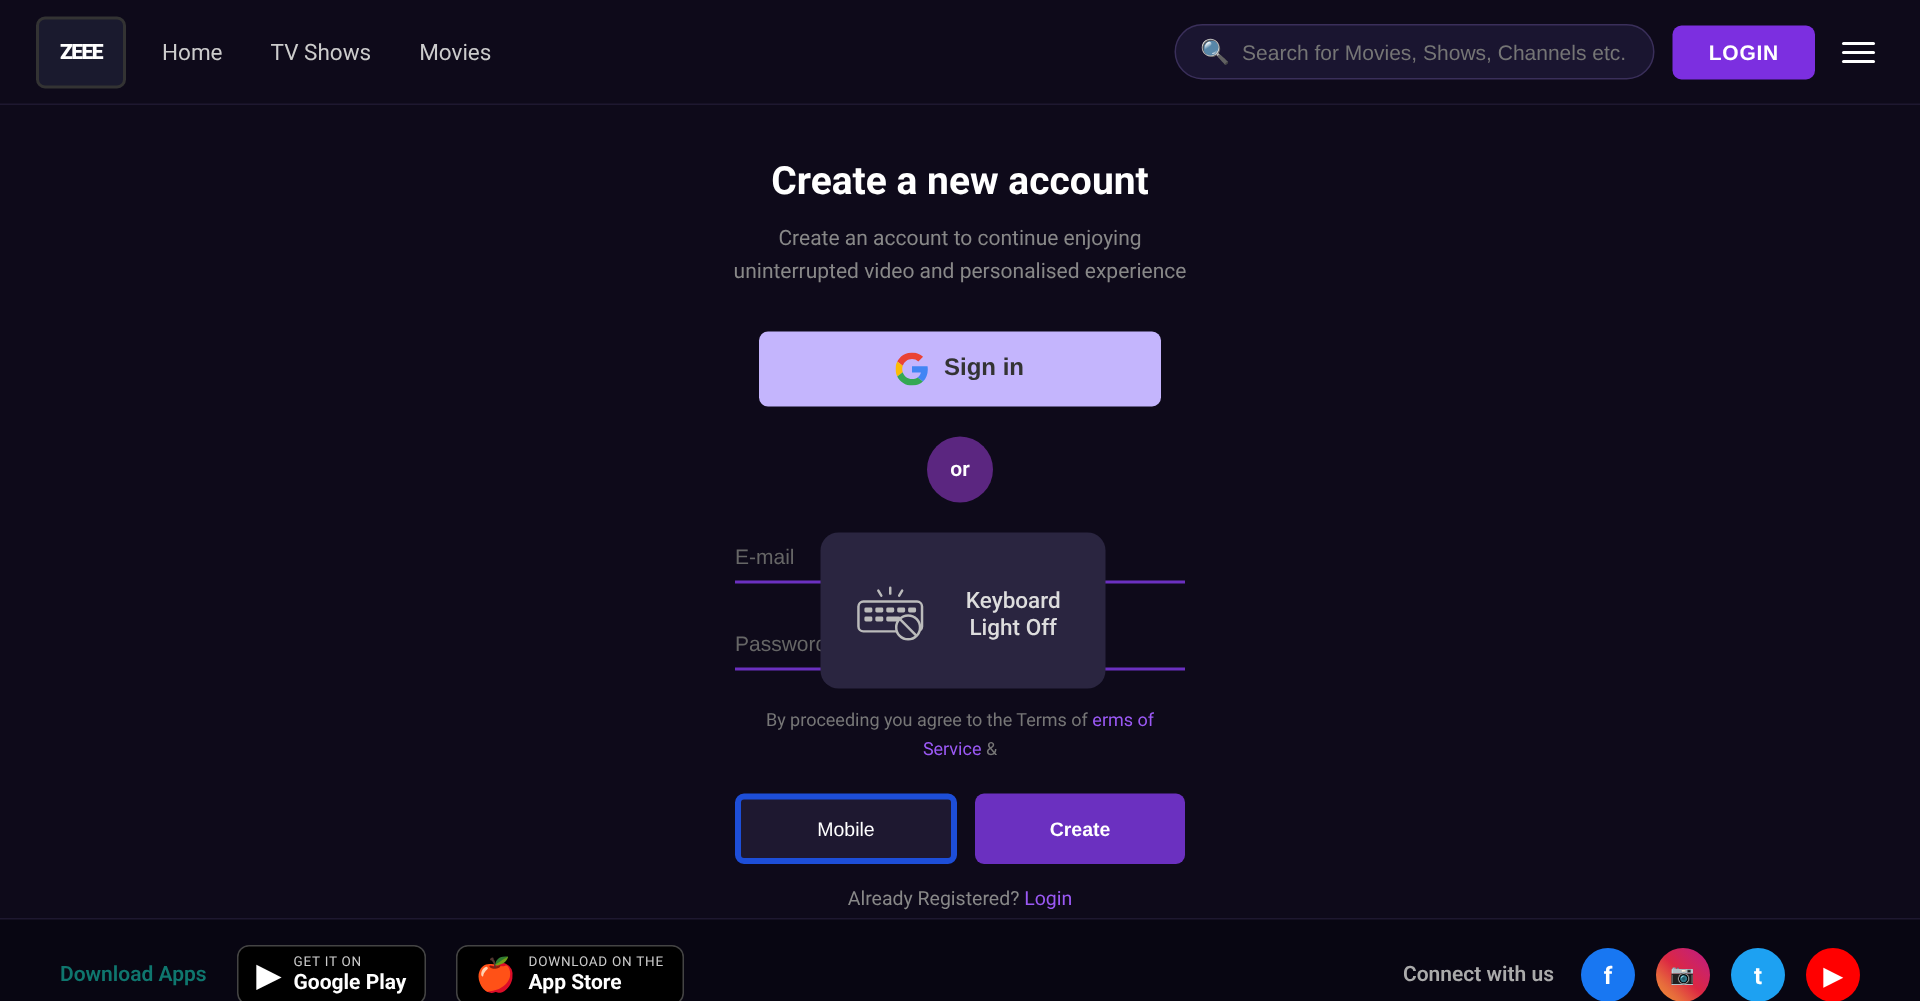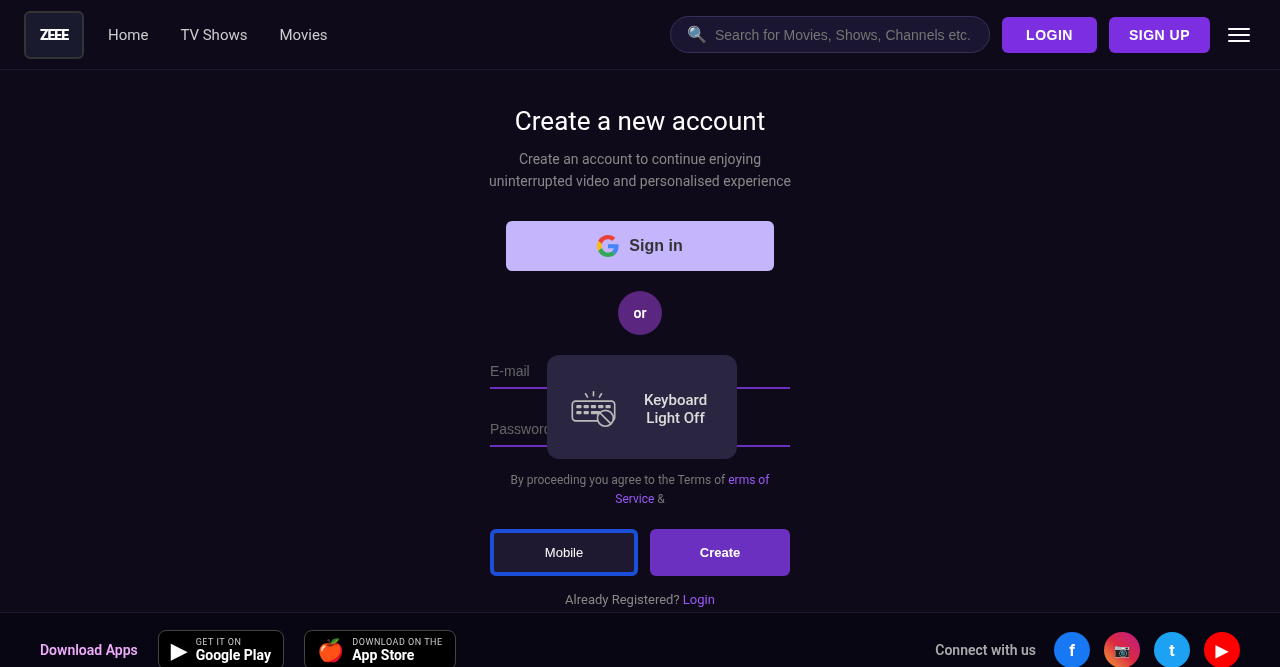--- a/index.html
+++ b/index.html
@@ -117,21 +117,21 @@
     
     .main {
       display: flex;
       flex-direction: column;
       align-items: center;
       padding-top: 36px;
       padding-bottom: 80px;
     }
     .page-title {
       font-size: 26px;
-      font-weight: 400;
+      font-weight: 700;
       color: #fff;
       margin-bottom: 12px;
     }
     .page-subtitle {
       font-size: 14px;
       color: #888;
       text-align: center;
       line-height: 1.6;
       margin-bottom: 28px;
     }
@@ -278,21 +278,21 @@
       padding: 0 40px;
       border-top: 1px solid #1e1830;
     }
     .footer-left {
       display: flex;
       align-items: center;
       gap: 20px;
     }
     .footer-label {
       font-size: 14px;
-      color: #f0abfc;
+      color: #0f766e;
       font-weight: 600;
     }
     .store-badge {
       display: flex;
       align-items: center;
       background: #000;
       border: 1px solid #444;
       border-radius: 8px;
       padding: 6px 12px;
       gap: 8px;
@@ -357,21 +357,20 @@
     <a class="nav-item">Home</a>
     <a class="nav-item">TV Shows</a>
     <a class="nav-item">Movies</a>
   </nav>
   <div class="header-right">
     <div class="search-bar">
       <span class="search-icon-unicode">🔍</span>
       <input type="text" placeholder="Search for Movies, Shows, Channels etc." style="">
     </div>
     <button class="btn-login">LOGIN</button>
-    <button class="btn-signup">SIGN UP</button>
     <button class="hamburger">
       <span></span>
       <span></span>
       <span></span>
     </button>
   </div>
 </header>
 
 <main class="main">
   <h1 class="page-title">Create a new account</h1>

